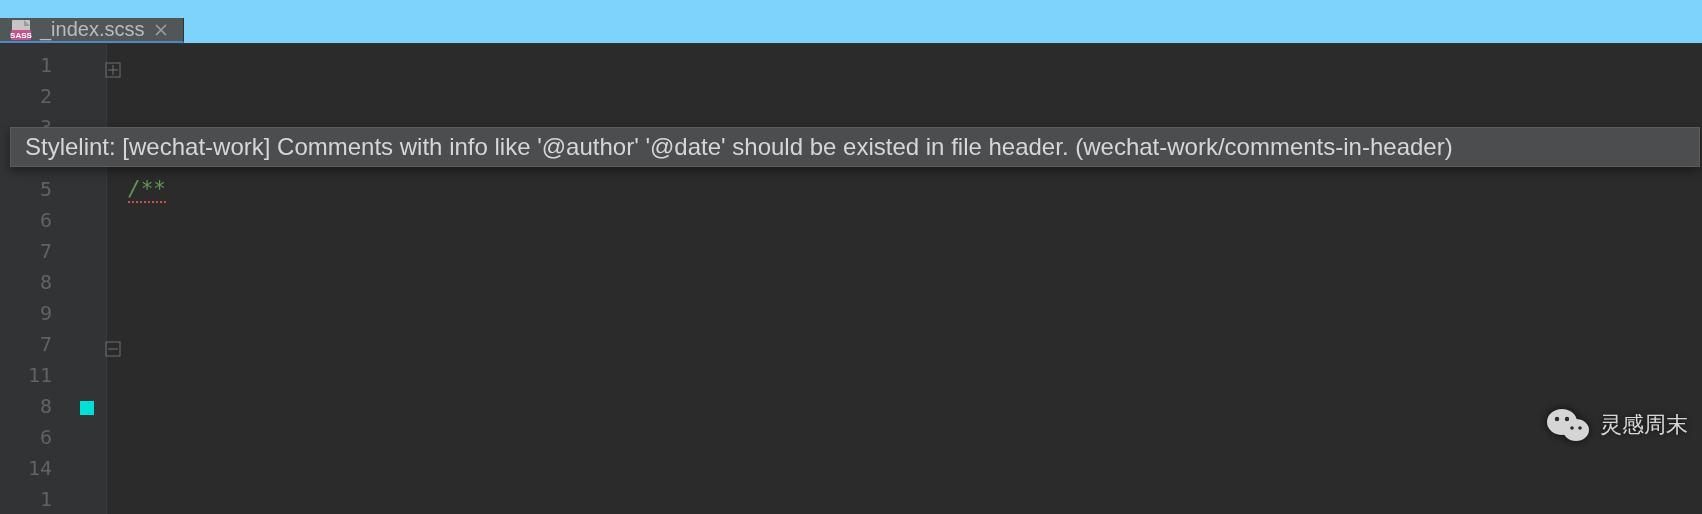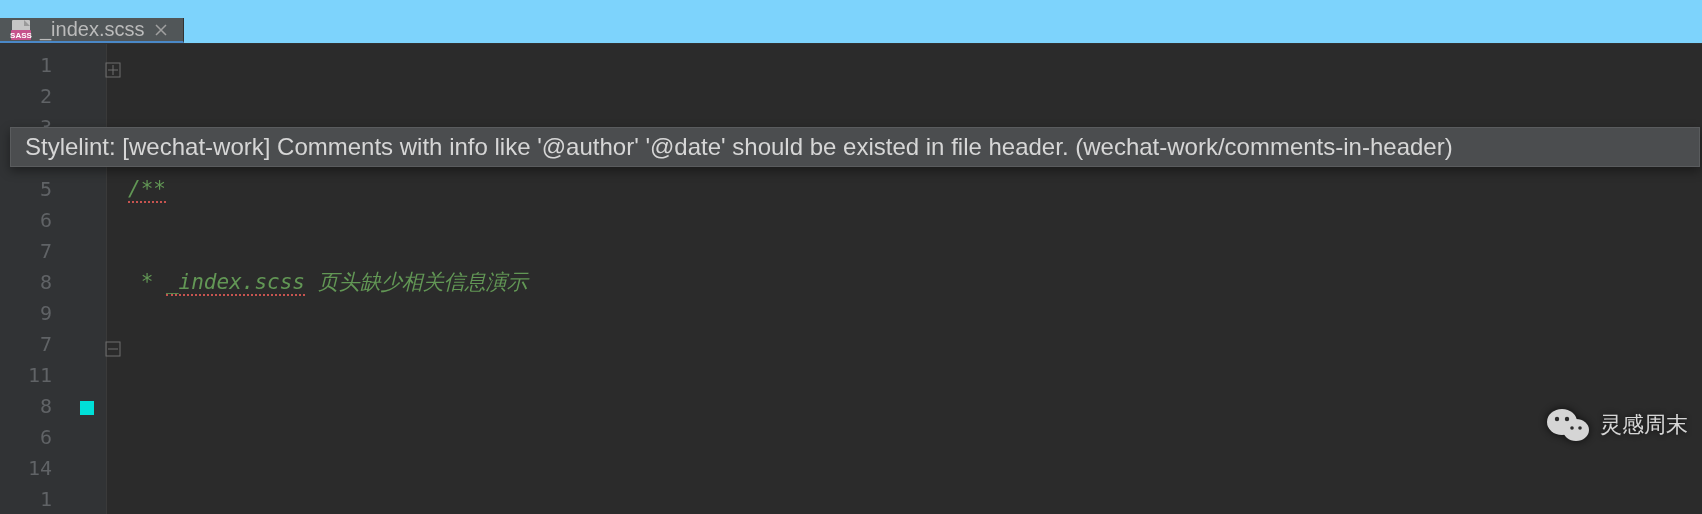--- a/index.html
+++ b/index.html
@@ -228,21 +228,20 @@
       <div class="row"></div>
       <div class="row"></div>
       <div class="row"></div>
       <div class="row"></div>
   </div>
 
   <div class="code">
     <div class="caret-line" style="top:130px;"></div>
 
     <div class="line"><span class="c-doc ul-err">/**</span></div>
-    <div class="line"><span class="c-doc"> * </span><span class="c-doc ul-err">_index.scss</span><span class="c-doc"> 页头缺少相关信息演示</span></div>
     <div class="line">&nbsp;</div>
     <div class="line">&nbsp;</div>
     
     
     
     
     
     
     
     

